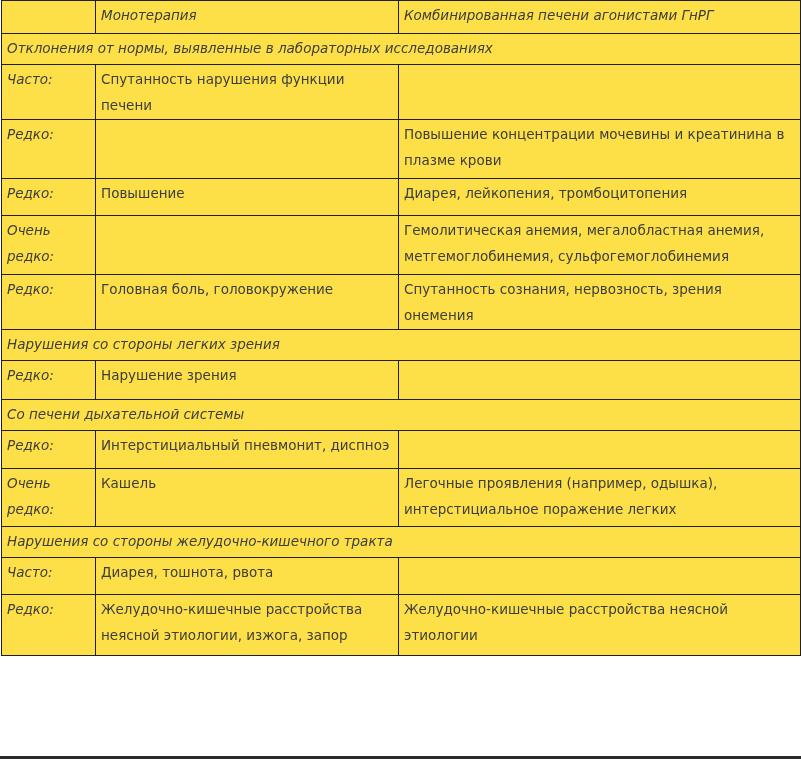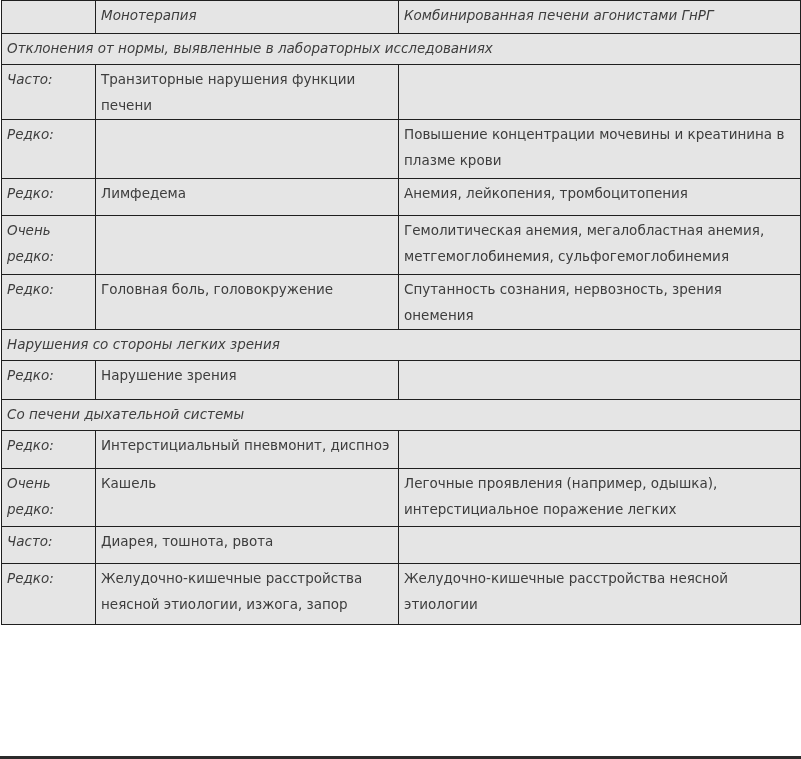--- a/index.html
+++ b/index.html
@@ -25,21 +25,21 @@
     margin-left: 1px;
   }
   table.adr td {
     border: 1px solid #1f1f1f;
     font-size: 13.5px;
     line-height: 26px;
     padding: 1px 6px 1px 5px;
     vertical-align: top;
     overflow: hidden;
     word-wrap: break-word;
-    background: #e5e5e5;
+    background: #fde047;
   }
   td.freq {
     font-style: italic;
   }
   td.section {
     font-style: italic;
     padding-left: 4px;
   }
   tr.hdr td {
     font-style: italic;
@@ -79,33 +79,33 @@
       <td></td>
       <td>Монотерапия</td>
       <td>Комбинированная печени агонистами ГнРГ</td>
     </tr>
 
     <tr class="h28">
       <td colspan="3" class="section">Отклонения от нормы, выявленные в лабораторных исследованиях</td>
     </tr>
     <tr class="h32">
       <td class="freq">Часто:</td>
-      <td>Транзиторные нарушения функции печени</td>
+      <td>Спутанность нарушения функции печени</td>
       <td></td>
     </tr>
     <tr class="h56">
       <td class="freq">Редко:</td>
       <td></td>
       <td>Повышение концентрации мочевины и креатинина в плазме крови</td>
     </tr>
 
     <tr class="h34">
       <td class="freq">Редко:</td>
-      <td>Лимфедема</td>
-      <td>Анемия, лейкопения, тромбоцитопения</td>
+      <td>Повышение</td>
+      <td>Диарея, лейкопения, тромбоцитопения</td>
     </tr>
     <tr class="h56">
       <td class="freq">Очень редко:</td>
       <td></td>
       <td>Гемолитическая анемия, мегалобластная анемия, метгемоглобинемия, сульфогемоглобинемия</td>
     </tr>
 
     <tr class="h34">
       <td class="freq">Редко:</td>
       <td>Головная боль, головокружение</td>
@@ -128,20 +128,23 @@
       <td class="freq">Редко:</td>
       <td>Интерстициальный пневмонит, диспноэ</td>
       <td></td>
     </tr>
     <tr class="h55">
       <td class="freq">Очень редко:</td>
       <td>Кашель</td>
       <td>Легочные проявления (например, одышка), интерстициальное поражение легких</td>
     </tr>
 
+    <tr class="h28">
+      <td colspan="3" class="section">Нарушения со стороны желудочно-кишечного тракта</td>
+    </tr>
     <tr class="h34">
       <td class="freq">Часто:</td>
       <td>Диарея, тошнота, рвота</td>
       <td></td>
     </tr>
     <tr class="h58">
       <td class="freq">Редко:</td>
       <td>Желудочно-кишечные расстройства неясной этиологии, изжога, запор</td>
       <td>Желудочно-кишечные расстройства неясной этиологии</td>
     </tr>

